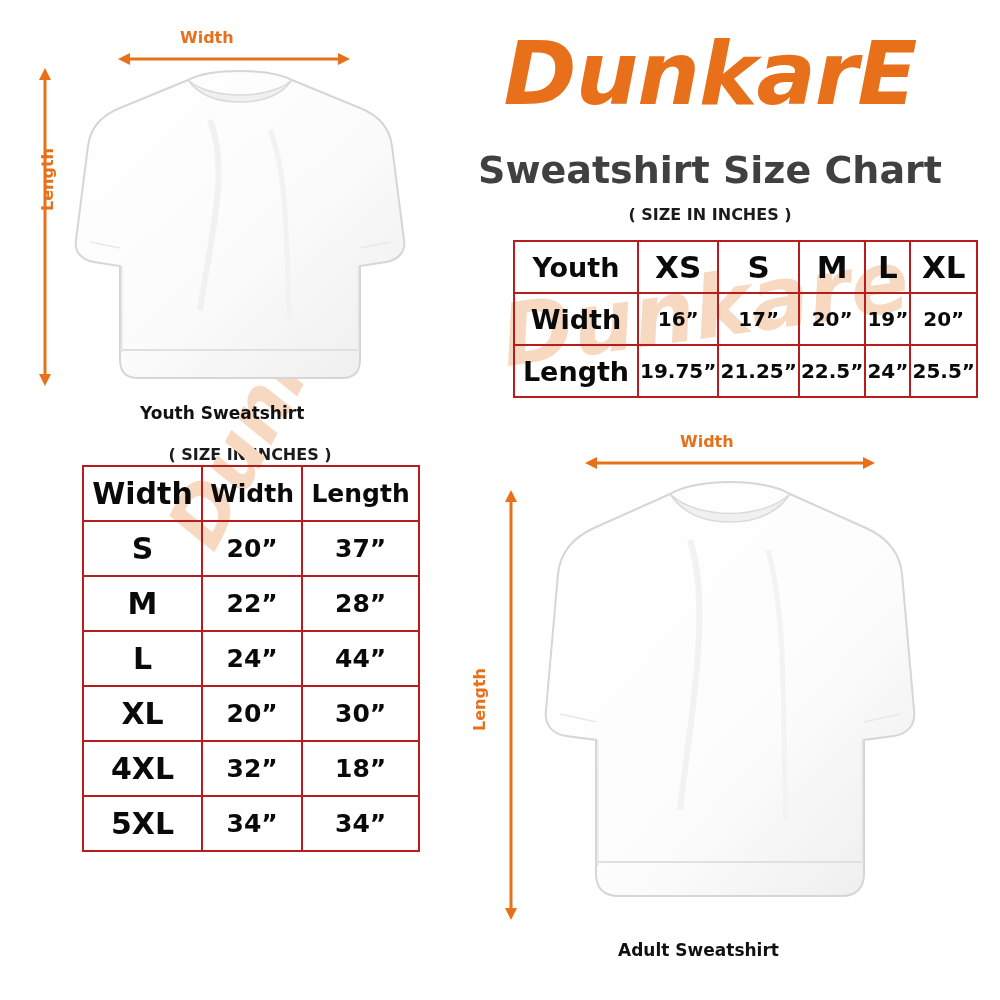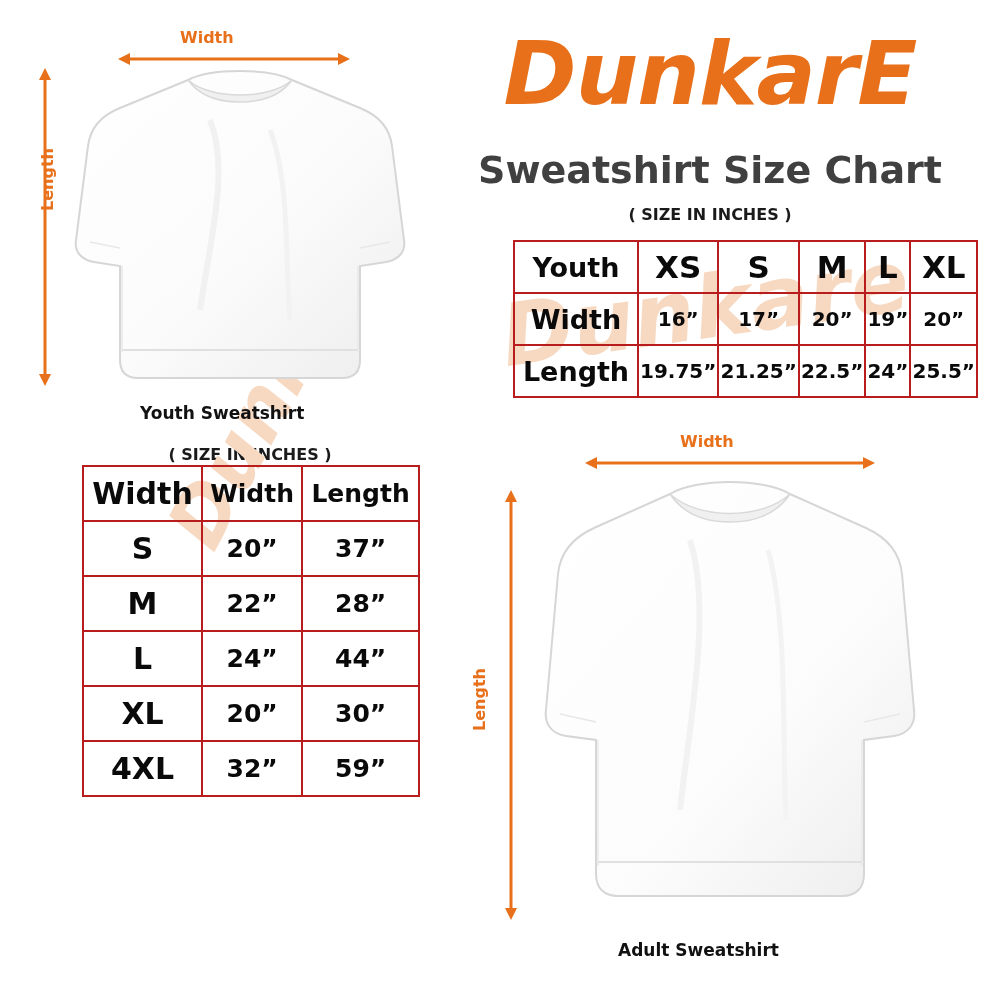--- a/index.html
+++ b/index.html
@@ -330,18 +330,23 @@
         <td class="num">44”</td>
       </tr>
       <tr>
         <td class="size">XL</td>
         <td class="num">20”</td>
         <td class="num">30”</td>
       </tr>
       <tr>
         <td class="size">4XL</td>
         <td class="num">32”</td>
-        <td class="num">59”</td>
+        <td class="num">18”</td>
+      </tr>
+      <tr>
+        <td class="size">5XL</td>
+        <td class="num">34”</td>
+        <td class="num">34”</td>
       </tr>
     </tbody>
   </table>
 
 </div>
 
 </body></html>

